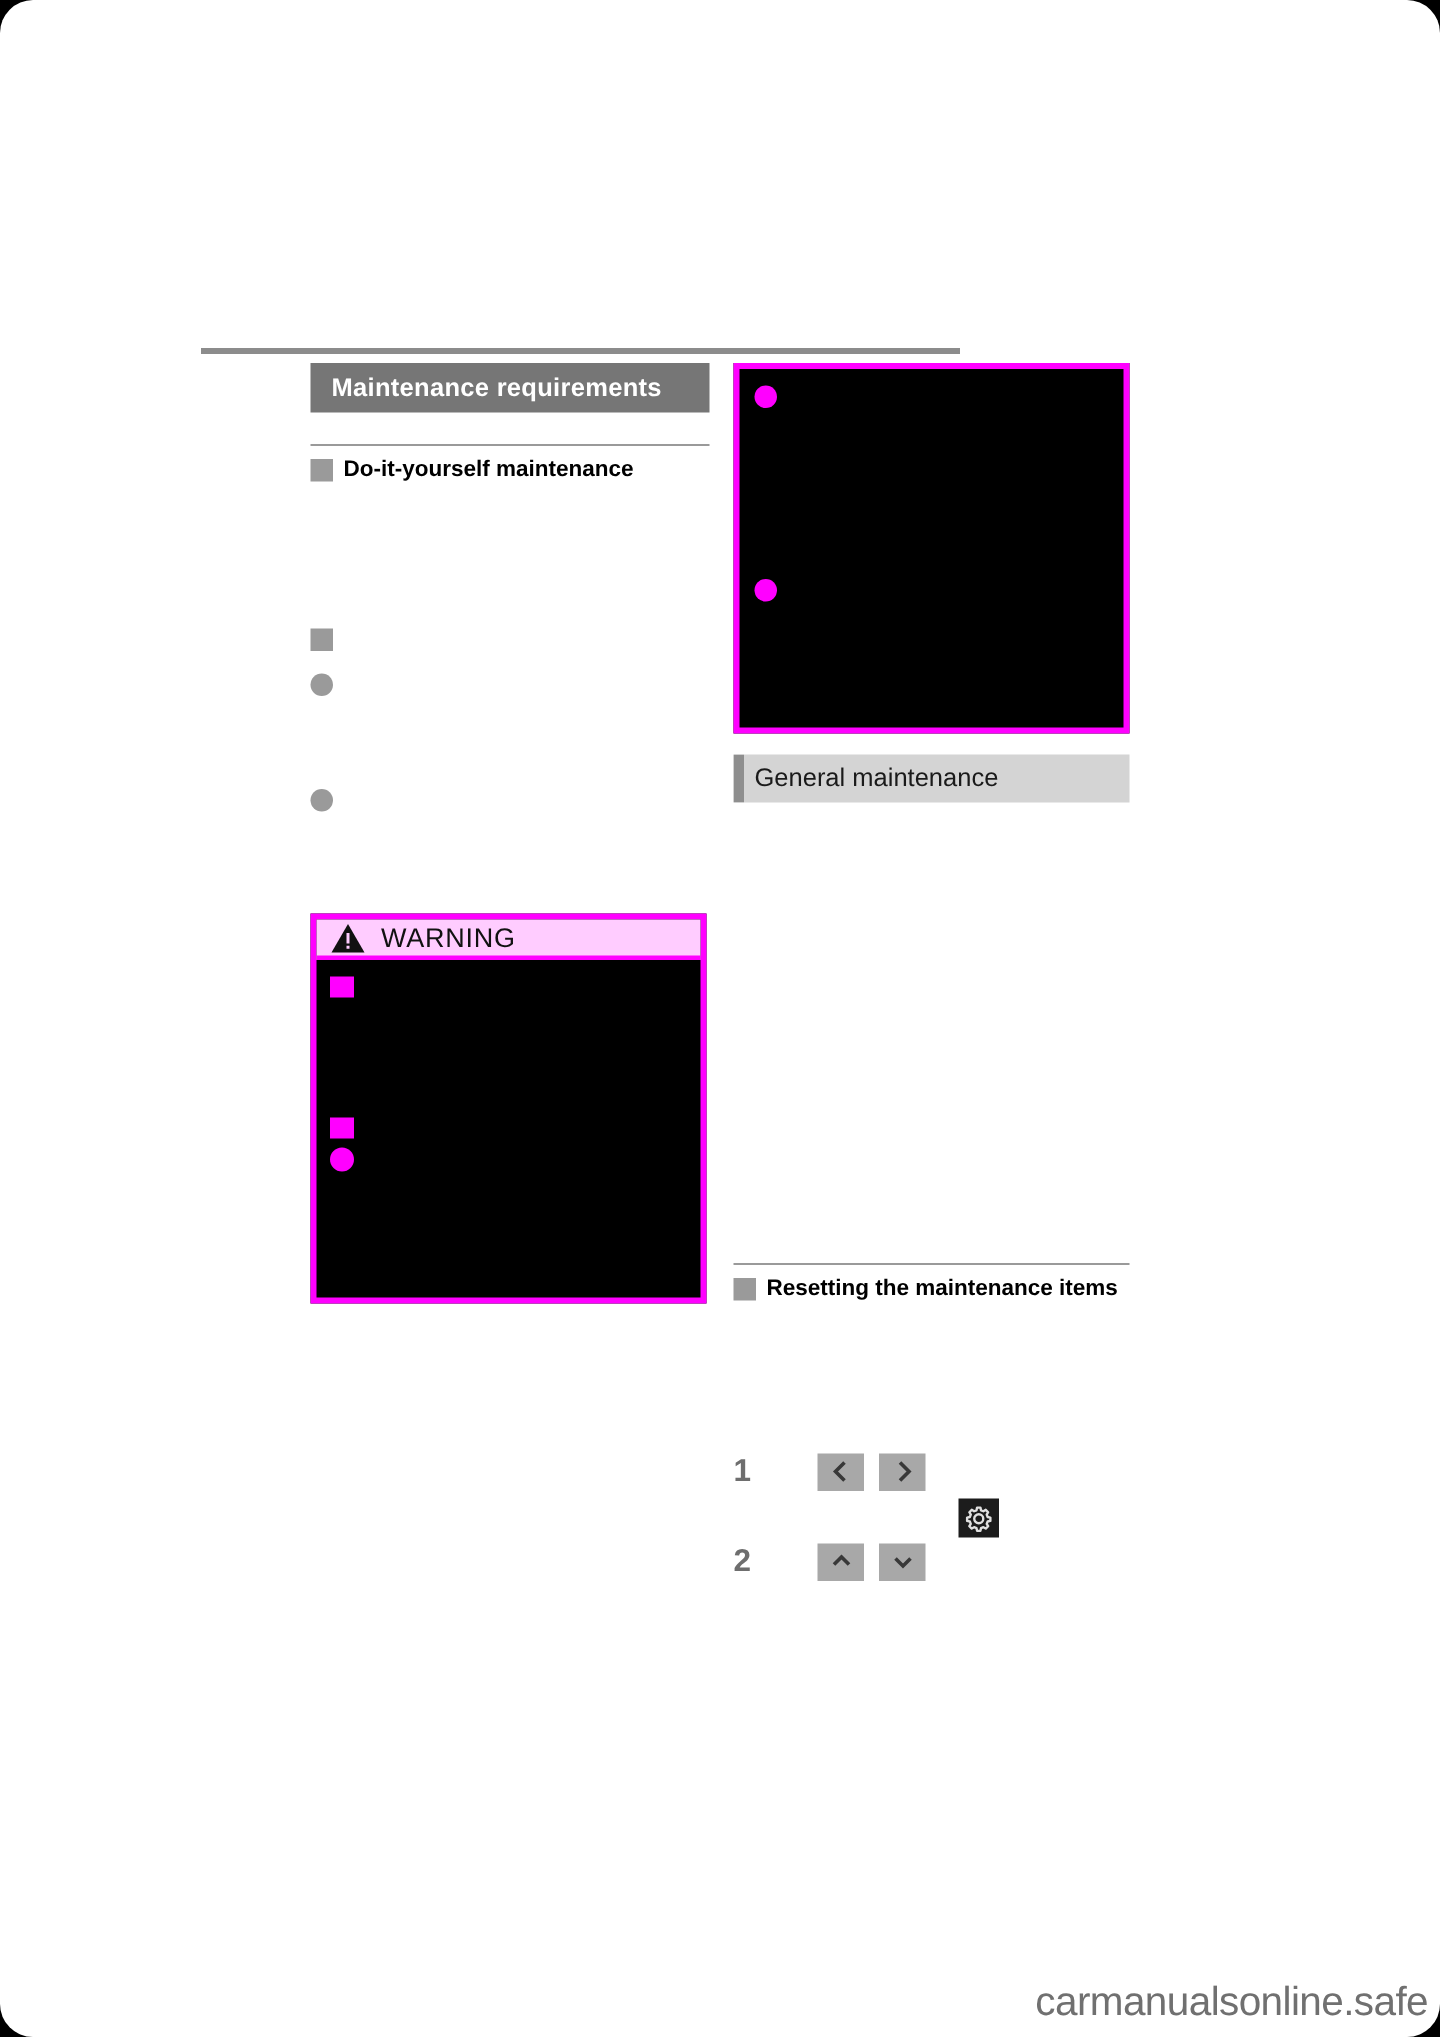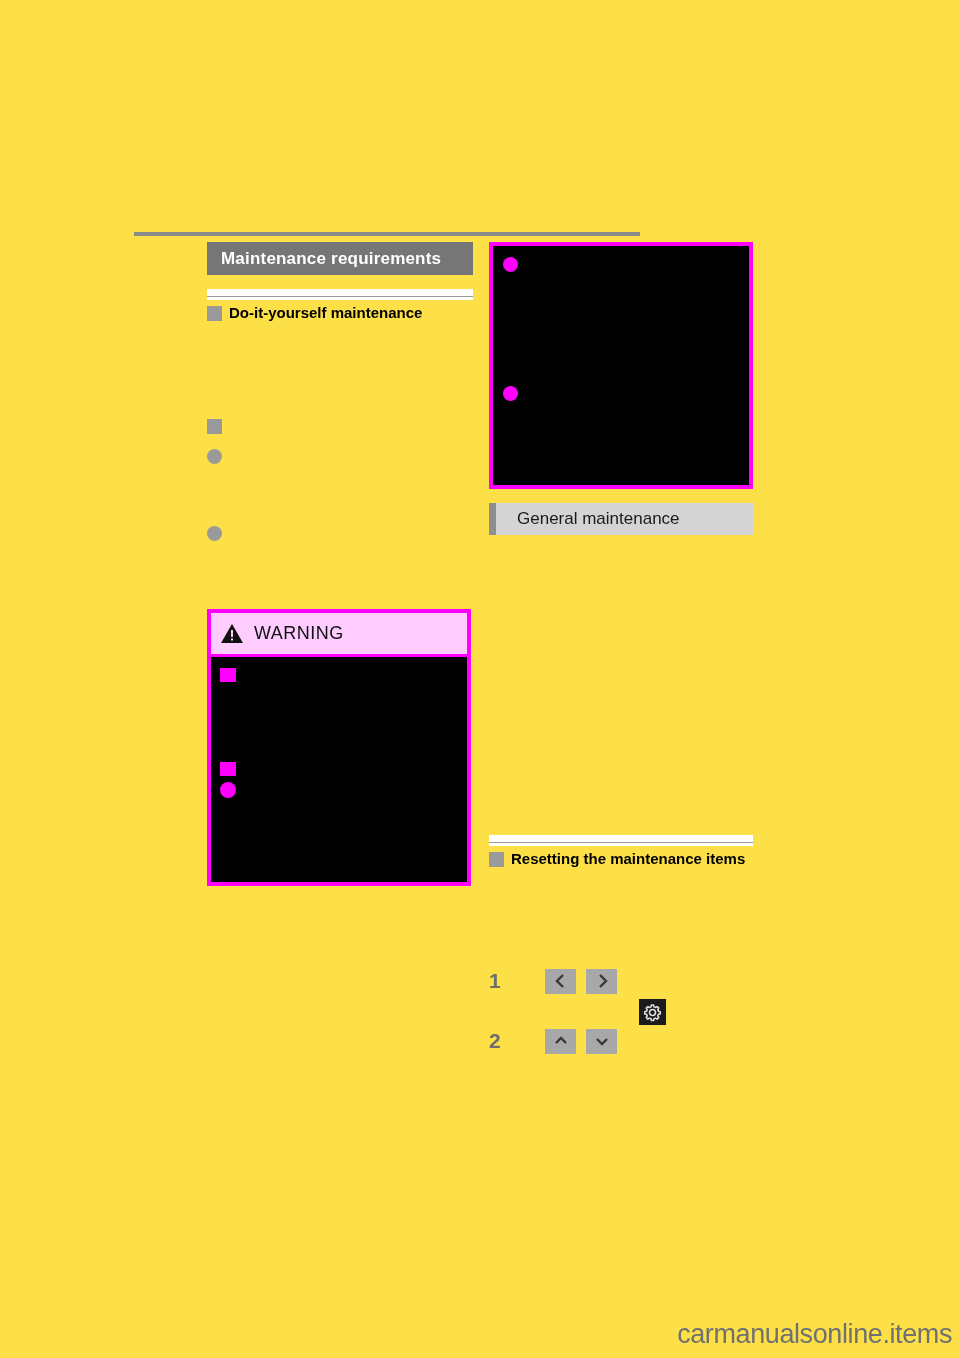--- a/index.html
+++ b/index.html
@@ -13,21 +13,22 @@
     position: relative;
     overflow: hidden;
     font-family: "Liberation Sans", sans-serif;
     color: #000000;
   }
 
   
   #page {
     position: absolute;
     inset: 0;
-    background: #fde047;
+    background: #ffffff;
+    border-radius: 22px;
   }
 
   
   .header-rule {
     position: absolute;
     left: 134px;
     top: 232px;
     width: 506px;
     height: 4px;
     background: #8c8c8c;
@@ -160,21 +161,21 @@
   }
 
   
   .gray-head {
     position: relative;
     background: #d4d4d4;
     color: #1a1a1a;
     font-size: 17px;
     height: 32px;
     line-height: 32px;
-    padding-left: 28px;
+    padding-left: 14px;
     box-sizing: border-box;
     width: 100%;
     overflow: hidden;
   }
   .gray-head::before {
     content: "";
     position: absolute;
     left: 0; top: 0;
     width: 7px; height: 100%;
     background: #8e8e8e;
@@ -182,21 +183,21 @@
 
   
   .warn-box {
     border: 4px solid #ff00ff;
     box-sizing: border-box;
     width: 264px;
     background: #000000;
   }
   .warn-head {
     background: #ffccff;
-    height: 44px;
+    height: 27px;
     display: flex;
     align-items: center;
     gap: 10px;
     padding-left: 9px;
     box-sizing: border-box;
     border-bottom: 3px solid #ff00ff;
   }
   .warn-tri { display: block; }
   .warn-title {
     font-size: 18px;
@@ -430,15 +431,15 @@
         <span class="ctl-btn">
           <svg width="16" height="14" viewBox="0 0 16 14" aria-hidden="true">
             <polyline points="3,5 8,10 13,5" fill="none" stroke="#383838" stroke-width="2.4"></polyline>
           </svg>
         </span>
       </span>
     </div>
 
   </div>
 
-  <div class="watermark">carmanualsonline.items</div>
+  <div class="watermark">carmanualsonline.safe</div>
 
 </div>
 
 </body></html>

